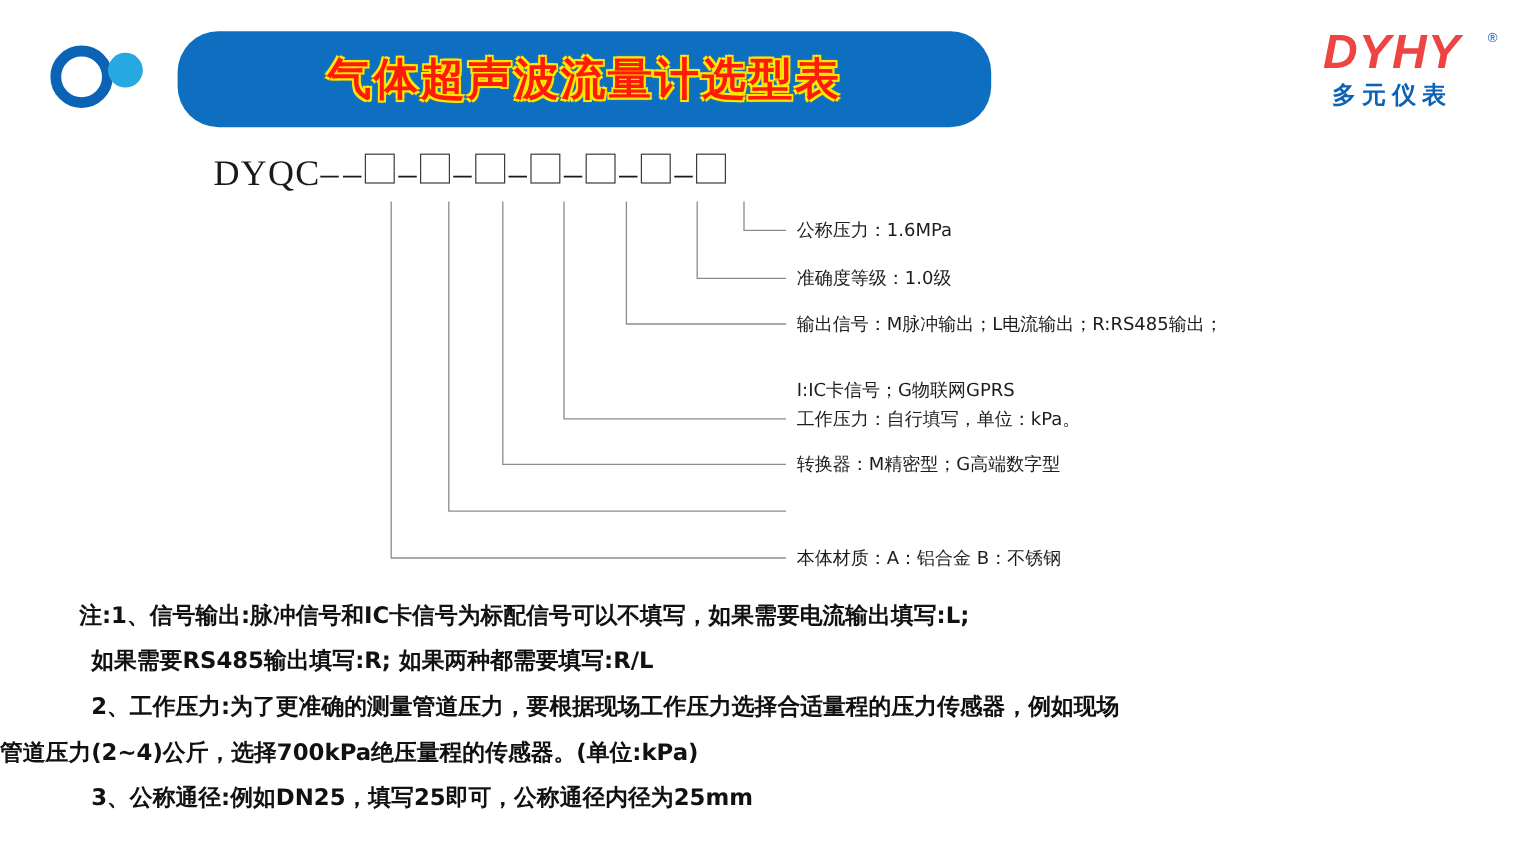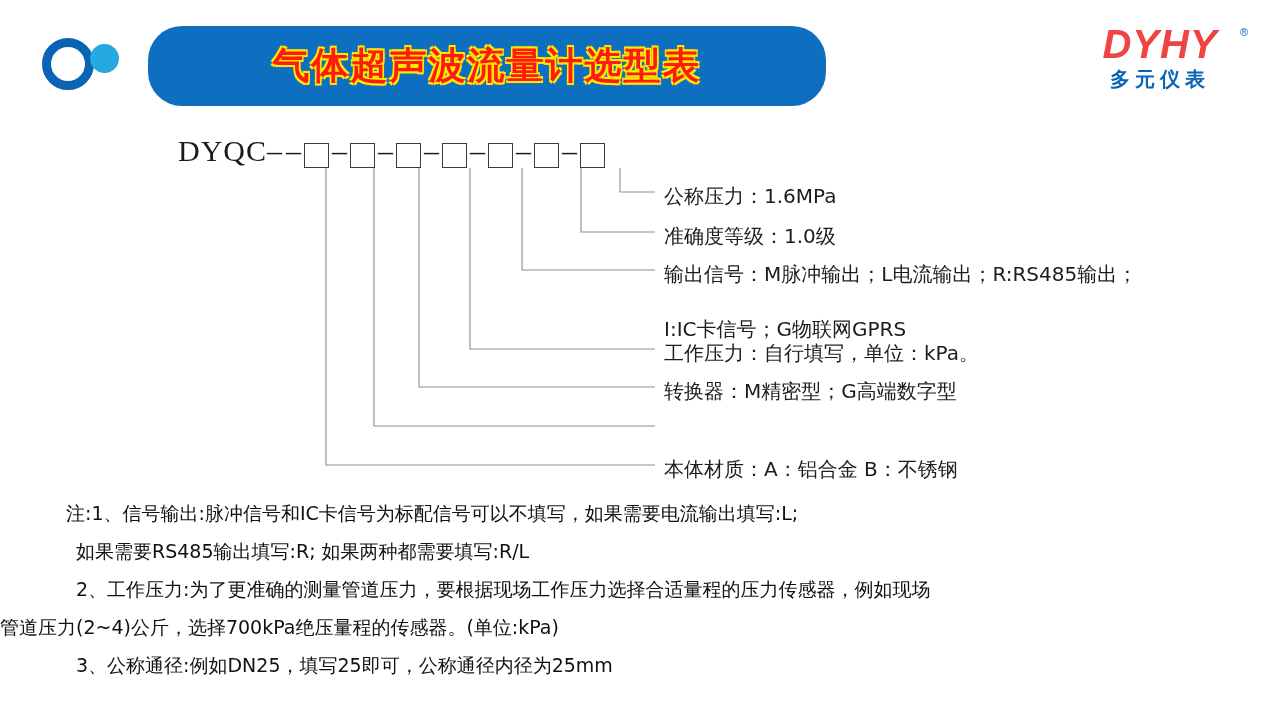--- a/index.html
+++ b/index.html
@@ -89,21 +89,21 @@
     letter-spacing: 5px;
     font-family: "DejaVu Sans", sans-serif;
   }
 
   
   .code-row {
     position: absolute;
     left: 178px; top: 128px;
     height: 40px;
     display: flex;
-    align-items: flex-end;
+    align-items: flex-start;
     font-family: "Liberation Serif", serif;
     font-size: 30px;
     color: #1a1a1a;
   }
   .code-prefix { letter-spacing: 1px; }
   .code-dash { padding: 0 3px; }
   .code-box {
     display: inline-block;
     width: 25px; height: 25px;
     border: 1.6px solid #3b3b3b;
@@ -115,35 +115,35 @@
     position: absolute;
     left: 0; top: 0;
     width: 1280px; height: 720px;
   }
 
   
   .legend {
     position: absolute;
     left: 664px;
     font-family: "DejaVu Sans", sans-serif;
-    font-size: 20px;
+    font-size: 15px;
     color: #1c1c1c;
     white-space: nowrap;
   }
 
   
   .notes {
     position: absolute;
     left: 0; top: 494px;
     width: 1280px;
   }
   .note-line {
     font-family: "DejaVu Sans", sans-serif;
     font-size: 19px;
-    font-weight: normal;
+    font-weight: bold;
     color: #111111;
     line-height: 38px;
     white-space: nowrap;
   }
   .ind-1 { padding-left: 66px; }
   .ind-2 { padding-left: 76px; }
 </style>
 </head>
 <body>
 

